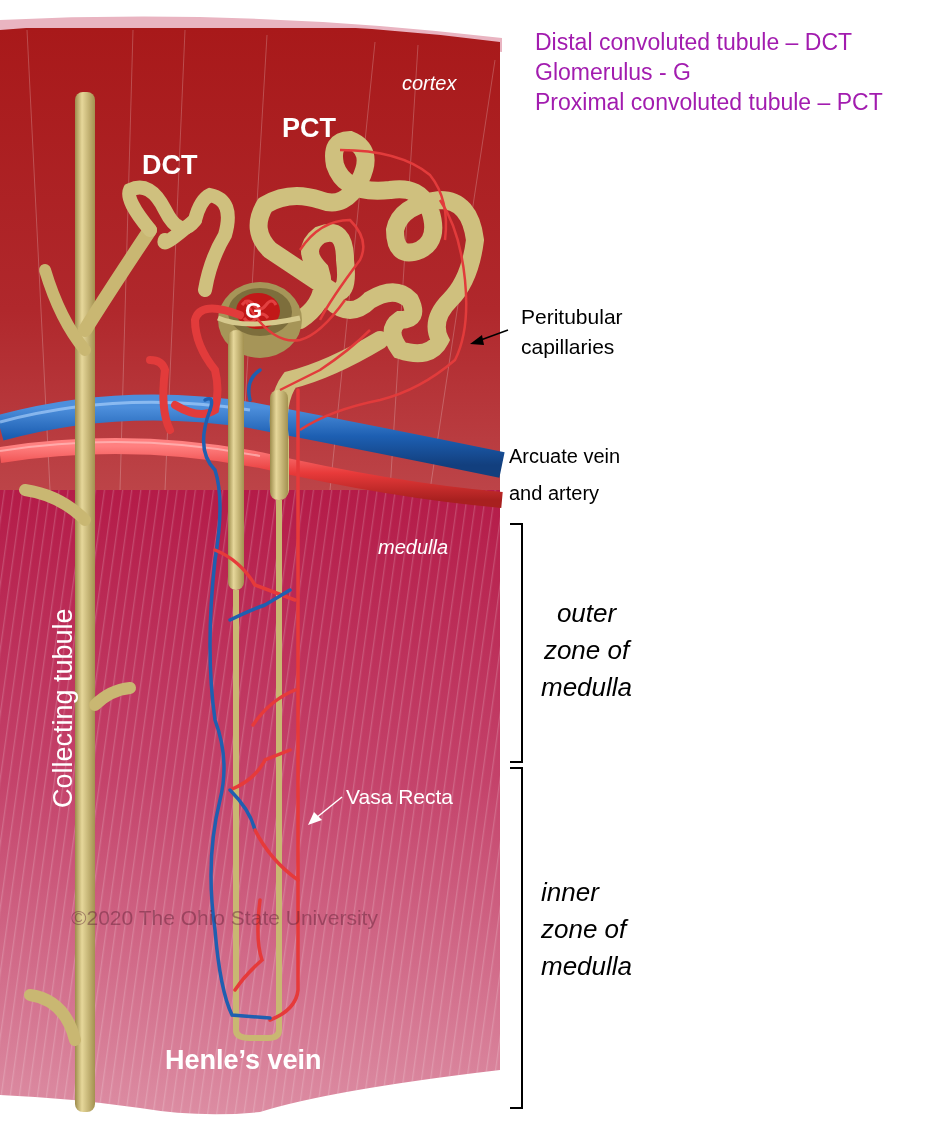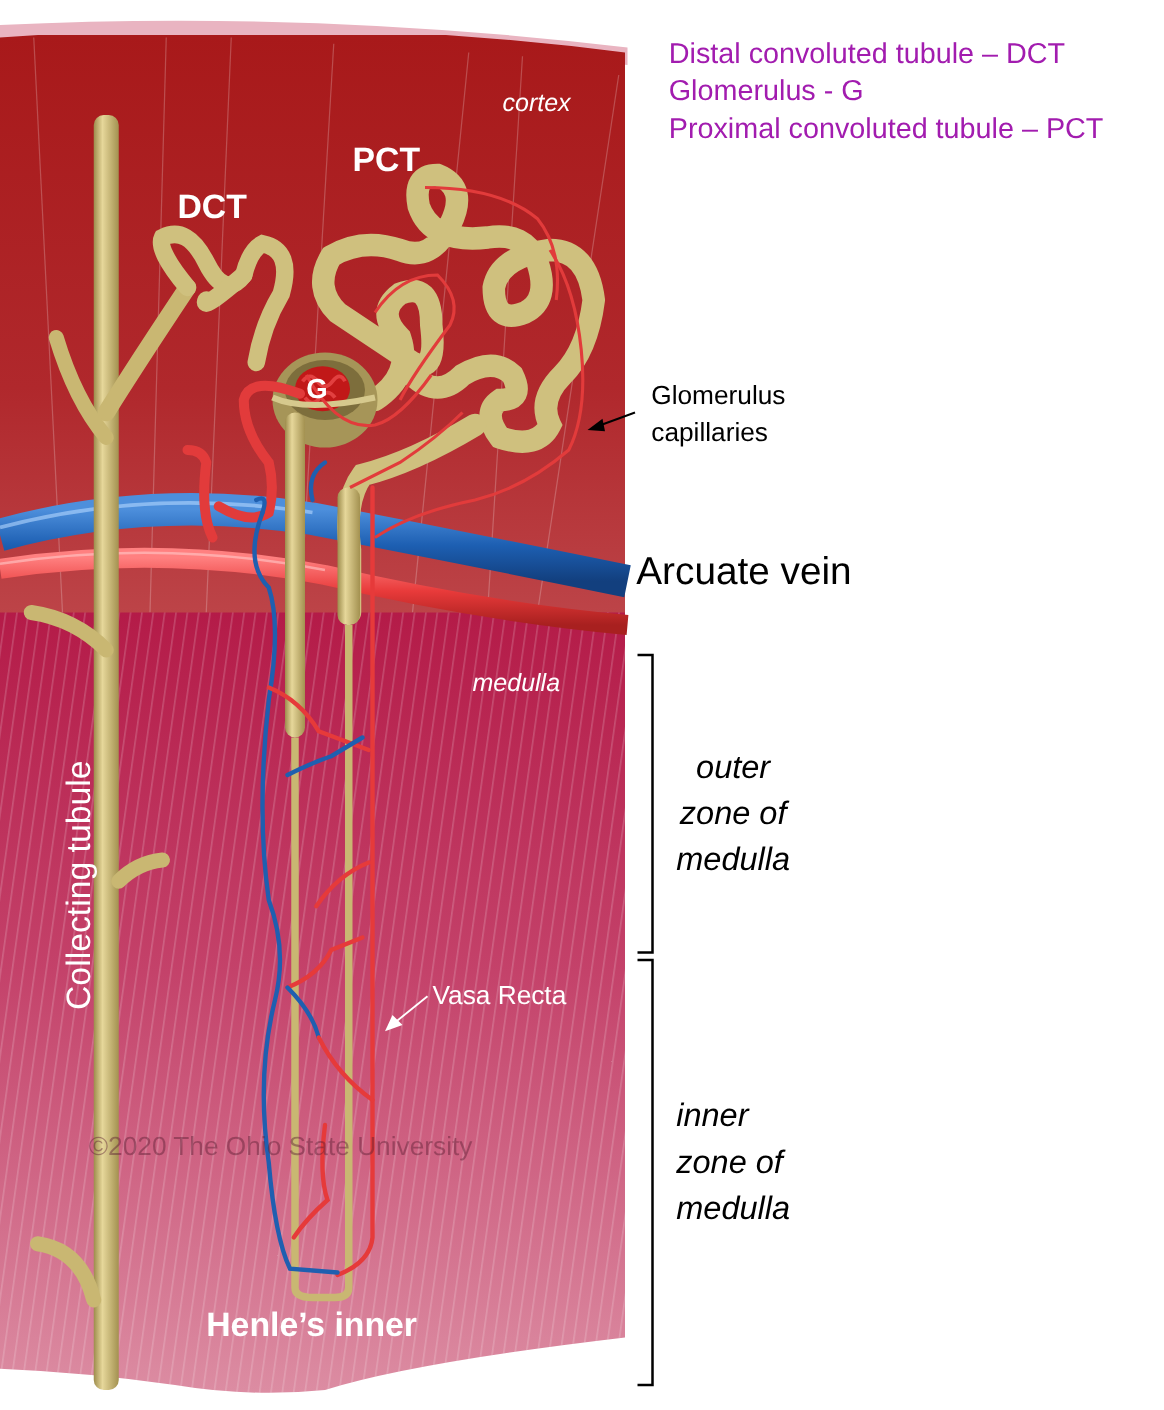--- a/index.html
+++ b/index.html
@@ -1,21 +1,21 @@
 <!DOCTYPE html>
 <html><head>
 <meta charset="utf-8">
 <style>
   html, body { margin: 0; padding: 0; background: #ffffff; }
   body { width: 931px; height: 1128px; position: relative; overflow: hidden; font-family: "Liberation Sans", sans-serif; }
   #figure { position: absolute; left: 0; top: 0; width: 931px; height: 1128px; }
   .legend { position: absolute; left: 535px; top: 27px; font-size: 23px; line-height: 30px; color: #a21caf; }
   .legend div { white-space: nowrap; }
   .ext-label { position: absolute; color: #000; font-size: 21px; line-height: 30px; }
-  .ext-label.big { font-size: 31px; line-height: 37px; }
+  .ext-label.big { font-size: 20px; line-height: 37px; }
   .zone-label { position: absolute; left: 541px; font-size: 26px; font-style: italic; line-height: 37px; color: #000; }
   .in-label { position: absolute; color: #ffffff; }
   .bold-label { font-weight: bold; font-size: 27px; }
   .italic-label { font-style: italic; font-size: 20px; }
   .watermark { position: absolute; left: 71px; top: 906px; font-size: 21px; color: rgba(90,30,50,0.45); white-space: nowrap; }
   .rotated { position: absolute; left: 48px; top: 808px; transform-origin: 0 0; transform: rotate(-90deg); font-size: 27px; color: #ffffff; white-space: nowrap; }
 </style>
 </head>
 <body>
 
@@ -162,30 +162,31 @@
   <div>Glomerulus - G</div>
   <div>Proximal convoluted tubule – PCT</div>
 </div>
 
 <div class="in-label italic-label" style="left:402px;top:72px;">cortex</div>
 <div class="in-label italic-label" style="left:378px;top:536px;">medulla</div>
 <div class="in-label bold-label" style="left:262px;top:113px;margin-left:20px;">PCT</div>
 <div class="in-label bold-label" style="left:142px;top:150px;">DCT</div>
 <div class="in-label bold-label" style="left:245px;top:298px;font-size:22px;">G</div>
 <div class="rotated">Collecting tubule</div>
-<div class="in-label bold-label" style="left:165px;top:1045px;">Henle’s inner</div>
+<div class="in-label bold-label" style="left:165px;top:1045px;">Henle’s vein</div>
 <div class="in-label" style="left:346px;top:785px;font-size:21px;">Vasa Recta</div>
 <div class="watermark">©2020 The Ohio State University</div>
 
 <div class="ext-label" style="left:521px;top:302px;">
-  <div>Glomerulus</div>
+  <div>Peritubular</div>
   <div>capillaries</div>
 </div>
 <div class="ext-label big" style="left:509px;top:438px;">
   <div>Arcuate vein</div>
+  <div>and artery</div>
 </div>
 
 <div class="zone-label" style="top:595px;text-align:center;">
   <div>outer</div>
   <div>zone of</div>
   <div>medulla</div>
 </div>
 <div class="zone-label" style="top:874px;">
   <div>inner</div>
   <div>zone of</div>

